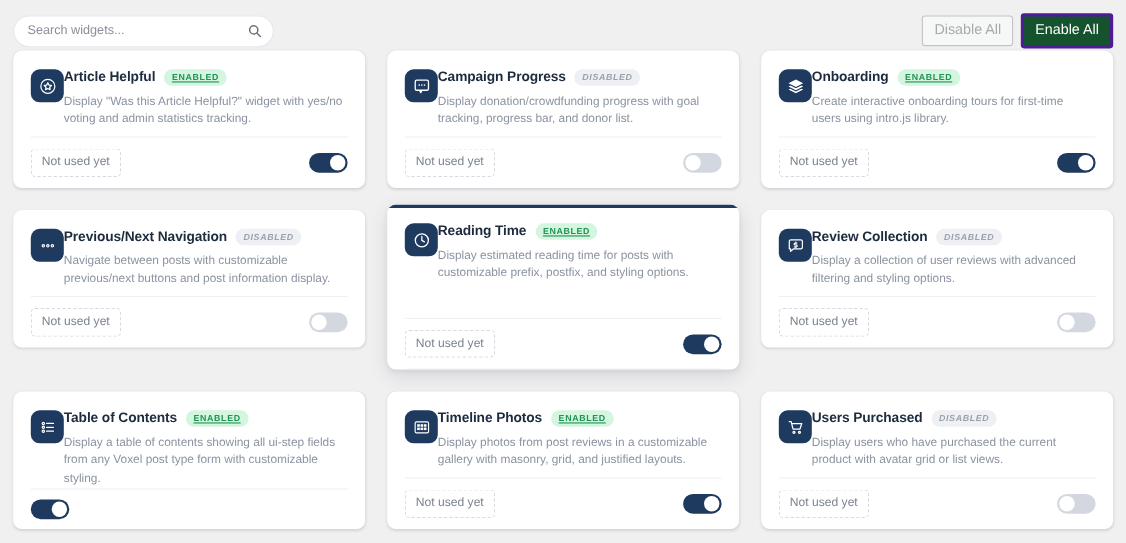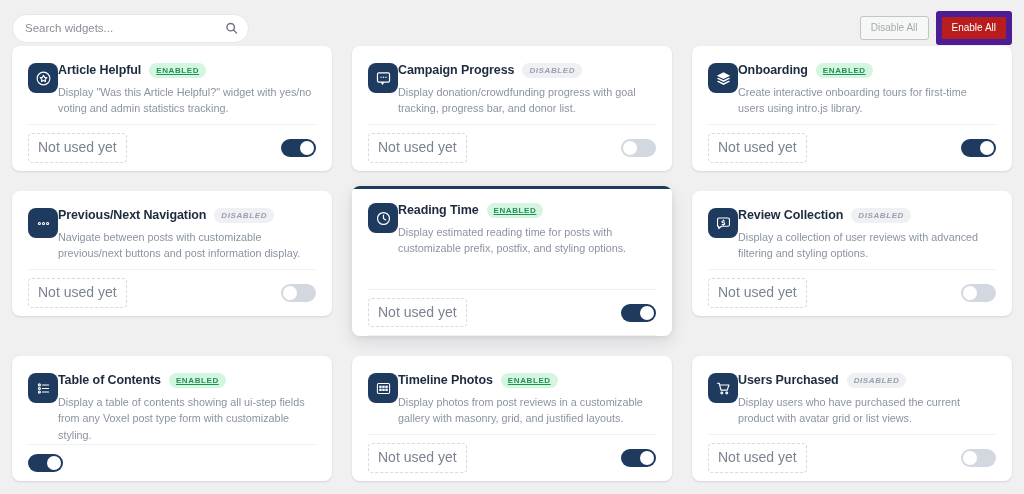--- a/index.html
+++ b/index.html
@@ -38,35 +38,35 @@
   .search-input::placeholder { color: #8a8f98; }
   .search-icon {
     position: absolute; right: 10px; top: 50%;
     transform: translateY(-50%);
     width: 13px; height: 13px; color: #6b7280;
     display: flex; align-items: center; justify-content: center;
   }
   .topbar-actions { display: flex; gap: 7px; align-items: center; }
   .btn {
     font-family: "Liberation Sans", sans-serif;
-    font-size: 10px;
+    font-size: 13px;
     border-radius: 3px;
     padding: 4px 10px 5px;
     cursor: pointer;
     line-height: 1.3;
     white-space: nowrap;
   }
   .btn-secondary {
     background: #f6f7f7;
     border: 1px solid #c3c4c7;
     color: #a7aaad;
   }
   .btn-primary {
-    background: #b91c1c;
-    border: 6px solid #4c1d95;
+    background: #14532d;
+    border: 3px solid #4c1d95;
     color: #ffffff;
   }
 
   
   .grid {
     position: absolute;
     left: 12px; top: 46px;
     width: 1000px;
     display: grid;
     grid-template-columns: repeat(3, 320px);
@@ -144,21 +144,21 @@
     border-top: 1px solid #eef0f3;
     height: 47px;
     display: flex;
     align-items: center;
     justify-content: space-between;
     margin-left: 0; margin-right: 0;
   }
   .card.highlighted .card-foot { border-bottom: 1px solid #eef0f3; }
 
   .usage-chip {
-    font-size: 14px;
+    font-size: 11px;
     color: #6b7280;
     padding: 4px 9px 5px;
     border-radius: 4px;
     line-height: 1.3;
     display: inline-flex;
     align-items: flex-start;
     gap: 5px;
     white-space: nowrap;
   }
   .usage-chip.unused {

